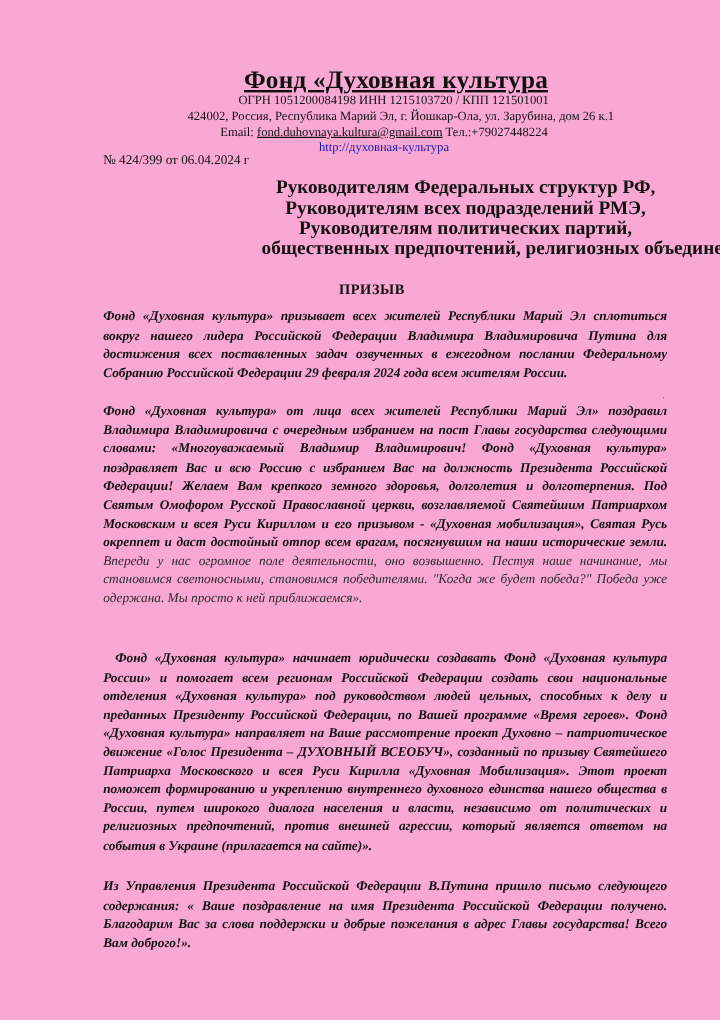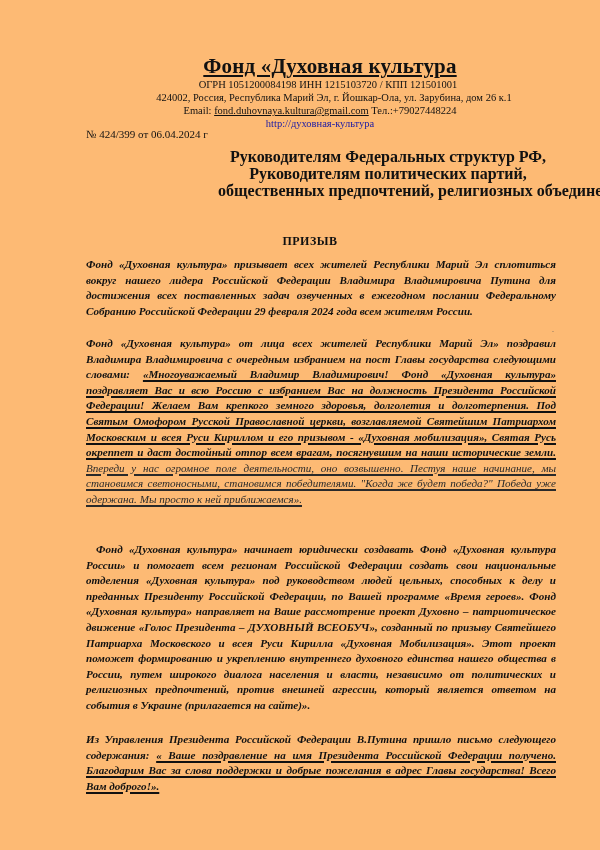--- a/index.html
+++ b/index.html
@@ -13,21 +13,21 @@
       position: relative;
       overflow: hidden;
       font-family: "Liberation Serif", serif;
       color: #111111;
     }
     .page {
       position: absolute;
       left: 0; top: 0;
       width: 600px;
       height: 850px;
-      background: #fdba74;
+      background: #f9a8d4;
     }
     .header {
       position: absolute;
       left: 0;
       width: 600px;
       text-align: center;
     }
     .org-title {
       top: 54px;
       font-size: 21px;
@@ -90,21 +90,20 @@
       font-style: italic;
       font-weight: bold;
       text-align: justify;
     }
     .p1 { top: 257px; }
     .p2 { top: 336px; }
     .p3 { top: 542px; text-indent: 10px; }
     .p4 { top: 712px; margin-top: 20px; }
     .p1 p, .p2 p, .p3 p, .p4 p { margin: 0; }
     .u {
-      text-decoration: underline;
       text-decoration-thickness: 1.6px;
       text-underline-offset: 2px;
     }
     .reg {
       font-weight: normal;
       color: #2a2a2a;
     }
     .stray-dot {
       position: absolute;
       left: 552px;
@@ -129,20 +128,21 @@
   </div>
 
   <div class="header h-line site-line">
     <a>http://духовная-культура</a>
   </div>
 
   <div class="doc-ref">№ 424/399 от 06.04.2024 г</div>
 
   <div class="recipients">
     <div>Руководителям Федеральных структур РФ,</div>
+    <div>Руководителям всех подразделений РМЭ,</div>
     <div>Руководителям политических партий,</div>
     <div>общественных предпочтений, религиозных объединений</div>
   </div>
 
   <div class="doc-heading">ПРИЗЫВ</div>
 
   <div class="body-text p1">
     <p>Фонд «Духовная культура» призывает всех жителей Республики Марий Эл сплотиться вокруг нашего лидера Российской Федерации Владимира Владимировича Путина для достижения всех поставленных задач озвученных в ежегодном послании Федеральному Собранию Российской Федерации  29 февраля 2024 года всем жителям России.</p>
   </div>
 

